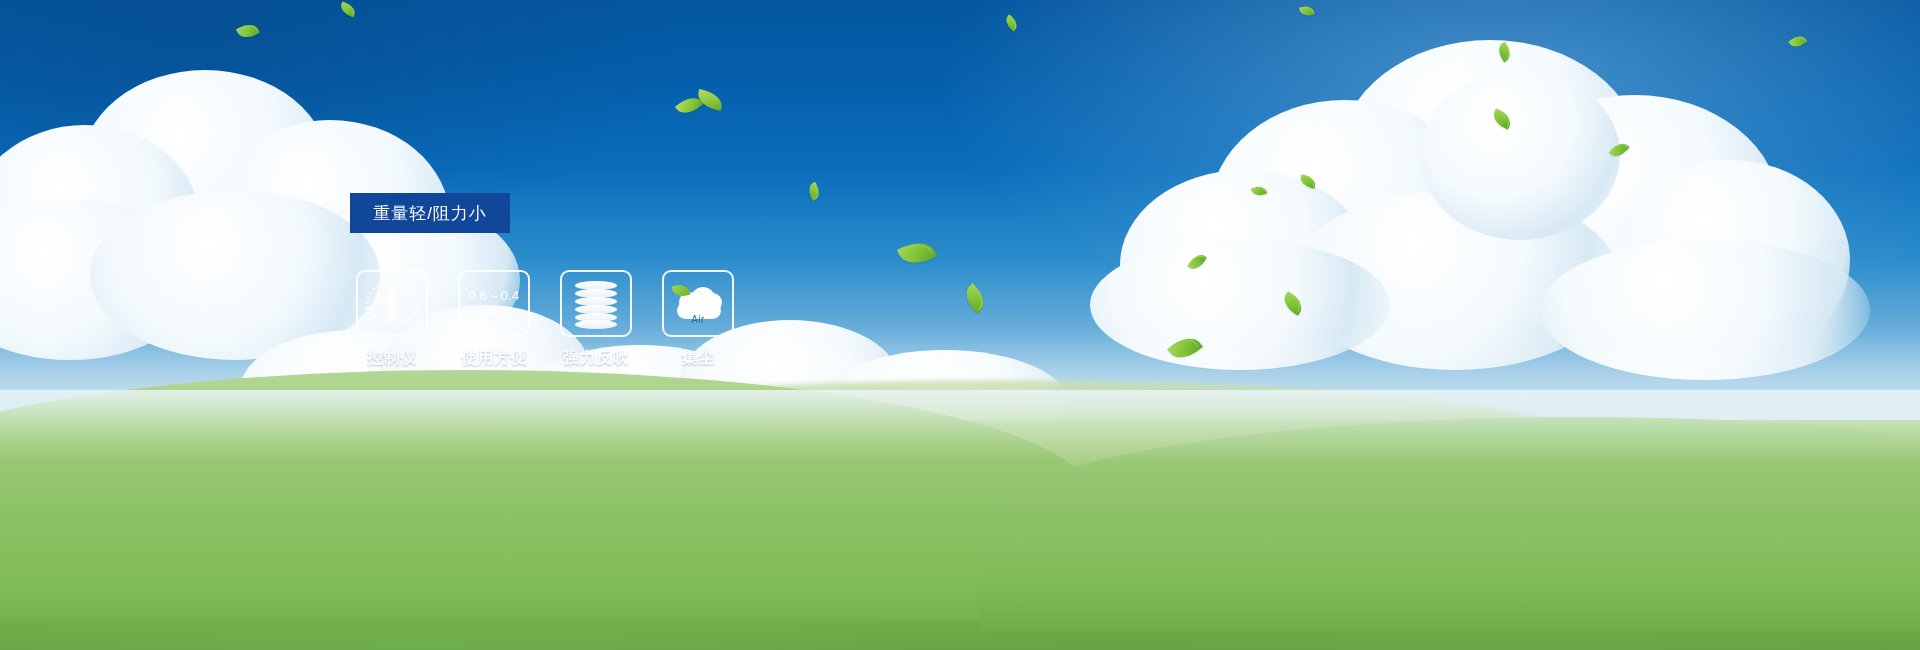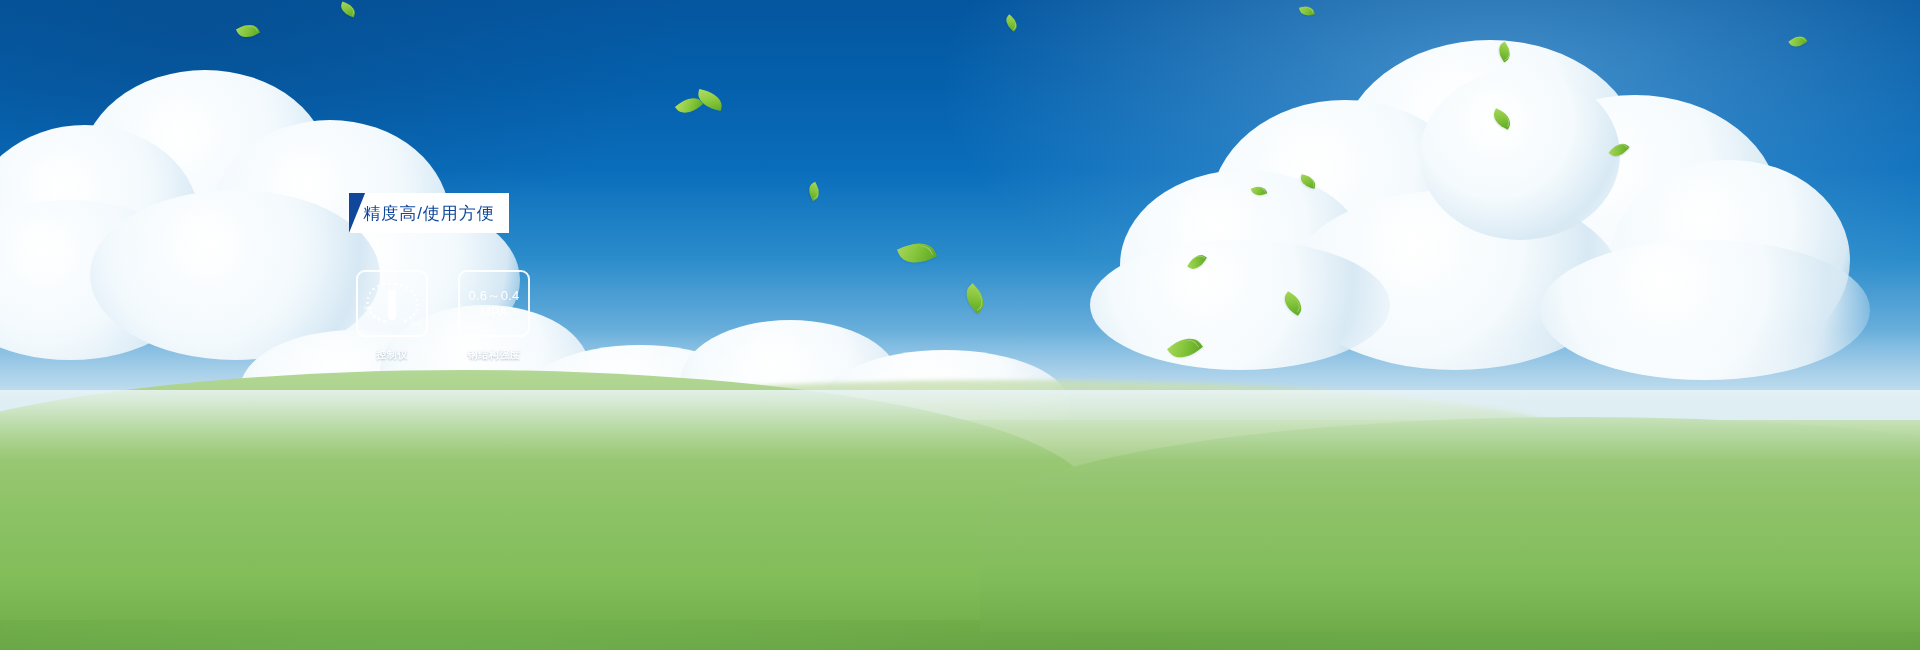--- a/index.html
+++ b/index.html
@@ -173,21 +173,21 @@
     align-items:center; justify-content:center;
     color:#ffffff;
     position:relative;
   }
   .fbox-text {
     font-size:13px; line-height:16px; text-align:center;
     letter-spacing:.3px;
   }
   .flabel {
     margin-top:11px;
-    font-size:10px; color:#ffffff; letter-spacing:.5px;
+    font-size:16px; color:#ffffff; letter-spacing:.5px;
     white-space:nowrap; text-align:center;
     text-shadow:0 1px 2px rgba(0,50,100,.30);
     font-weight:bold;
   }
 
   
   .ic-gauge { position:relative; width:52px; height:46px; }
   .ic-gauge .needle {
     position:absolute; left:50%; top:9px; margin-left:-4px;
     width:8px; height:30px; background:#fff; border-radius:4px;
@@ -292,22 +292,22 @@
 
   <div class="content">
 
     <div class="title-sprig">
       <div class="sprig-leaf" style="left:2px;  top:10px; width:24px; height:15px; transform:rotate(-38deg);"></div>
       <div class="sprig-leaf" style="left:22px; top:4px;  width:26px; height:16px; transform:rotate(14deg);"></div>
     </div>
 
 
     <div class="tabs">
-      <div class="tab tab-secondary">
-        <span>精度高/使用方便</span>
+      <div class="tab tab-primary">
+        <span>重量轻/阻力小</span>
       </div>
     </div>
 
     <div class="features">
 
       <div class="feature">
         <div class="fbox">
           <div class="ic-gauge">
             <div class="needle"></div>
             <div class="dot" style="left:22px; top:2px;"></div>
@@ -338,21 +338,48 @@
           </div>
         </div>
         <div class="flabel">控制仪</div>
       </div>
 
       <div class="feature">
         <div class="fbox">
           <div class="fbox-text">0.6～0.4</div>
           <div class="fbox-text">MPA</div>
         </div>
-        <div class="flabel">钢结构强度</div>
-      </div>
-
-
-
+        <div class="flabel">使用方便</div>
+      </div>
+
+      <div class="feature">
+        <div class="fbox">
+          <div class="ic-coil">
+            <div class="stem"></div>
+            <div class="ring" style="top:0px;"></div>
+            <div class="ring" style="top:8px;"></div>
+            <div class="ring" style="top:16px;"></div>
+            <div class="ring" style="top:24px;"></div>
+            <div class="ring" style="top:32px;"></div>
+            <div class="ring" style="top:39px;"></div>
+          </div>
+        </div>
+        <div class="flabel">强力反吹</div>
+      </div>
+
+
+      <div class="feature">
+        <div class="fbox">
+          <div class="ic-cloud">
+            <div class="blob" style="left:8px;  top:8px;  width:20px; height:20px;"></div>
+            <div class="blob" style="left:20px; top:3px;  width:24px; height:24px;"></div>
+            <div class="blob" style="left:32px; top:9px;  width:19px; height:19px;"></div>
+            <div class="blob" style="left:6px;  top:18px; width:44px; height:17px; border-radius:9px;"></div>
+            <div class="greenleaf"></div>
+            <div class="airtxt">Air</div>
+          </div>
+        </div>
+        <div class="flabel">集尘</div>
+      </div>
 
     </div>
   </div>
 </div>
 
 </body></html>

